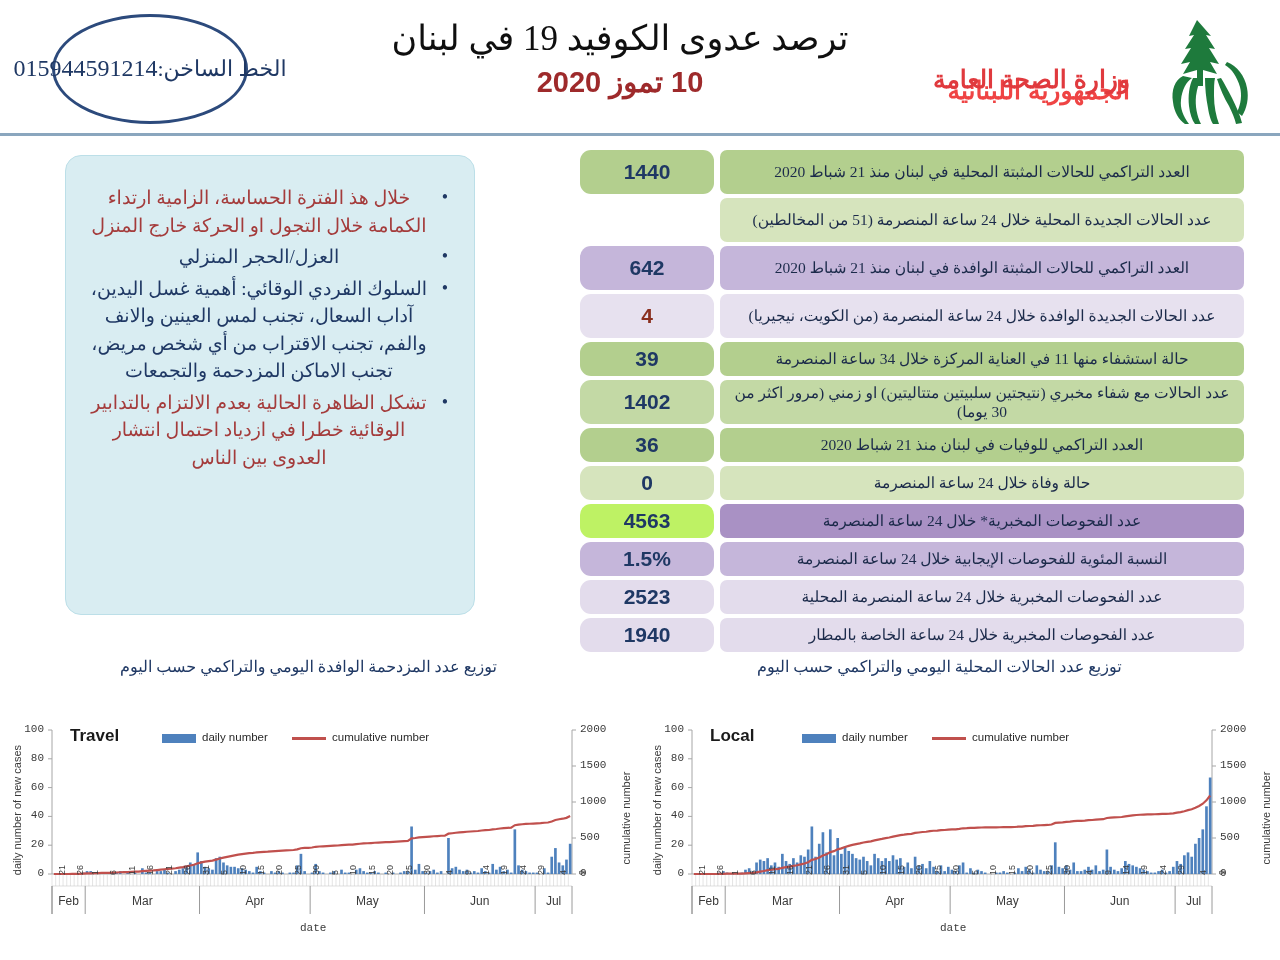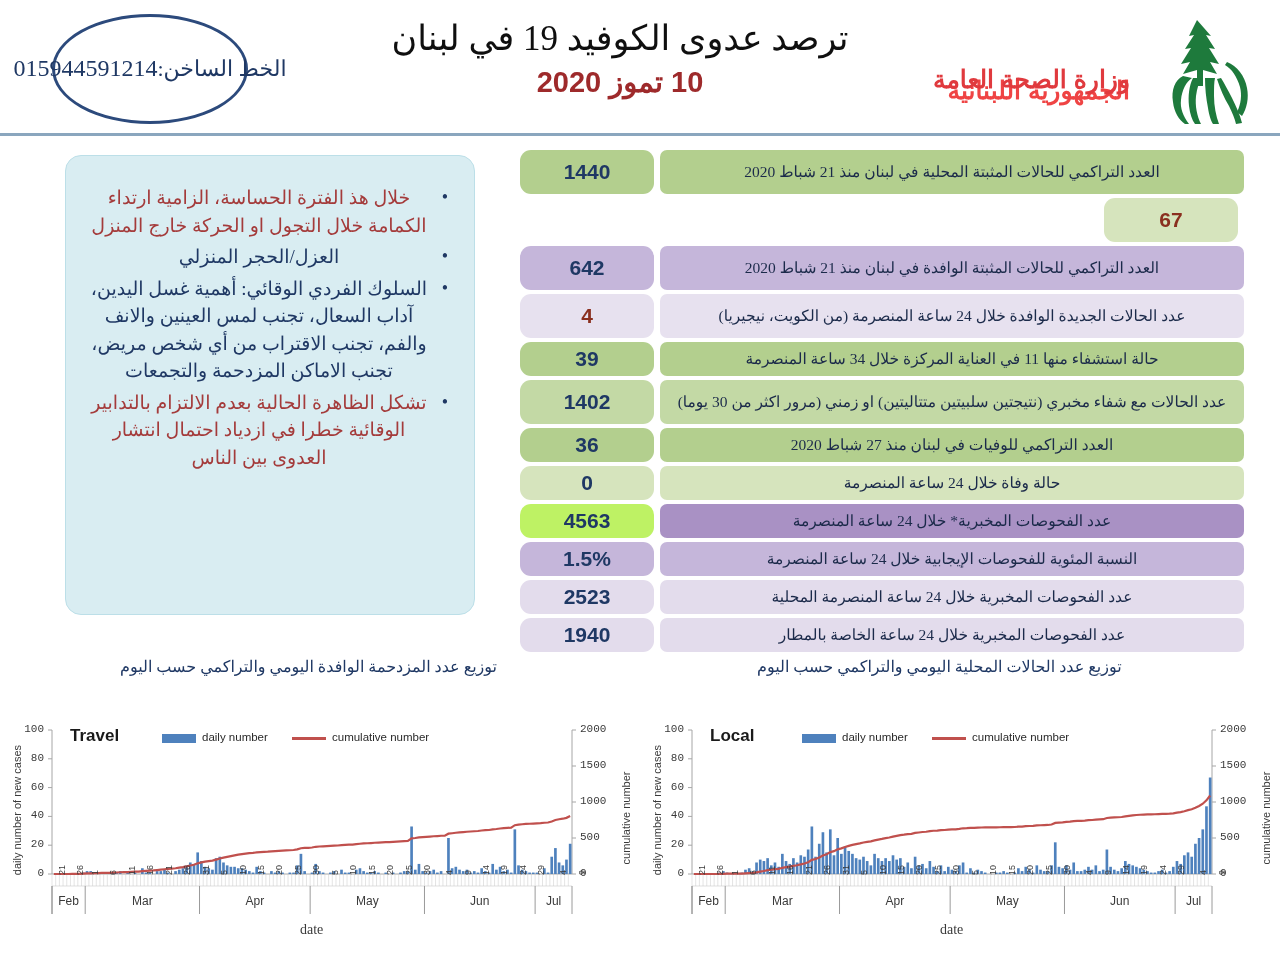--- a/index.html
+++ b/index.html
@@ -76,21 +76,21 @@
   }
   #reco-list li::before {
     content: "\2022"; position: absolute; right: 2px; top: 0px; font-size: 18px; color: #1f3864;
   }
   #reco-list li.red { color: #a43b3b; }
 
   
   #stats { position: absolute; left: 492px; top: 150px; width: 752px; }
   .stat-row { display: flex; flex-direction: row; height: 34px; margin-bottom: 4px; direction: rtl; }
   .stat-label {
-    width: 584px; border-radius: 7px; display: flex; align-items: center;
+    width: 524px; border-radius: 7px; display: flex; align-items: center;
     justify-content: center; padding: 0 10px;
     font-family: "Liberation Serif", serif; font-size: 15.5px; color: #1b2a4a;
     text-align: center; line-height: 1.15; direction: rtl;
   }
   .stat-value {
     width: 134px; margin-right: 6px; border-radius: 11px;
     display: flex; align-items: center; justify-content: center;
     font-family: "Liberation Sans", sans-serif; font-weight: bold; font-size: 21px;
     color: #1f3864;
   }
@@ -123,21 +123,21 @@
     position: absolute; left: 556px; top: 100px; width: 140px; text-align: center;
     transform: rotate(-90deg); font-family: "Liberation Sans", sans-serif;
     font-size: 11px; color: #3a3a3a;
   }
   .ytick {
     position: absolute; font-family: Liberation Mono, monospace; font-size: 11px;
     color: #3a3a3a; text-align: right; width: 30px;
   }
   .ytick.r { text-align: left; }
   .xtitle {
-    position: absolute; font-family: Liberation Serif, serif; font-size: 14px; color: #3a3a3a;
+    position: absolute; font-family: Liberation Mono, monospace; font-size: 11px; color: #3a3a3a;
   }
   .month-lbl {
     position: absolute; font-family: "Liberation Sans", sans-serif; font-size: 12px; color: #3a3a3a;
     text-align: center;
   }
   .xtick-lbl {
     position: absolute; font-family: "Liberation Sans", sans-serif; font-size: 9px; color: #3a3a3a;
     transform-origin: left top; transform: rotate(-90deg); white-space: nowrap;
   }
   .legend-sw-bar { position:absolute; width: 34px; height: 9px; background: #4e81bd; }
@@ -191,40 +191,40 @@
       <li class="red">تشكل الظاهرة الحالية بعدم الالتزام بالتدابير الوقائية خطرا في ازدياد احتمال انتشار العدوى بين الناس</li>
     </ul>
   </div>
 
   <div id="stats">
       <div class="stat-row tall">
         <div class="stat-label" style="background: rgb(179, 207, 142);">العدد التراكمي للحالات المثبتة المحلية في لبنان منذ 21 شباط 2020</div>
         <div class="stat-value" style="background: rgb(179, 207, 142); color: rgb(31, 56, 100);">1440</div>
       </div>
       <div class="stat-row tall">
-        <div class="stat-value" style="background: rgb(214, 228, 189); color: rgb(138, 47, 31);">67</div>
+        <div class="stat-label" style="background: rgb(214, 228, 189);">عدد الحالات الجديدة المحلية خلال 24 ساعة المنصرمة  (51 من المخالطين)</div>
       </div>
       <div class="stat-row tall">
         <div class="stat-label" style="background: rgb(197, 182, 218);">العدد التراكمي للحالات المثبتة الوافدة في لبنان منذ 21 شباط 2020</div>
         <div class="stat-value" style="background: rgb(197, 182, 218); color: rgb(31, 56, 100);">642</div>
       </div>
       <div class="stat-row tall">
         <div class="stat-label" style="background: rgb(231, 225, 239);">عدد الحالات الجديدة الوافدة خلال 24 ساعة المنصرمة (من الكويت، نيجيريا)</div>
         <div class="stat-value" style="background: rgb(231, 225, 239); color: rgb(138, 47, 31);">4</div>
       </div>
       <div class="stat-row">
         <div class="stat-label" style="background: rgb(179, 207, 142);">حالة استشفاء منها  11 في العناية المركزة خلال 34 ساعة المنصرمة</div>
         <div class="stat-value" style="background: rgb(179, 207, 142); color: rgb(31, 56, 100);">39</div>
       </div>
       <div class="stat-row tall">
         <div class="stat-label" style="background: rgb(195, 217, 165);">عدد الحالات مع شفاء مخبري (نتيجتين سلبيتين متتاليتين) او زمني (مرور اكثر من 30 يوما)</div>
         <div class="stat-value" style="background: rgb(195, 217, 165); color: rgb(31, 56, 100);">1402</div>
       </div>
       <div class="stat-row">
-        <div class="stat-label" style="background: rgb(179, 207, 142);">العدد التراكمي للوفيات في لبنان منذ 27 شباط  2020</div>
+        <div class="stat-label" style="background: rgb(179, 207, 142);">العدد التراكمي للوفيات في لبنان منذ 21 شباط  2020</div>
         <div class="stat-value" style="background: rgb(179, 207, 142); color: rgb(31, 56, 100);">36</div>
       </div>
       <div class="stat-row">
         <div class="stat-label" style="background: rgb(214, 228, 189);">حالة وفاة خلال 24 ساعة المنصرمة</div>
         <div class="stat-value" style="background: rgb(214, 228, 189); color: rgb(31, 56, 100);">0</div>
       </div>
       <div class="stat-row">
         <div class="stat-label" style="background: rgb(169, 145, 196);">عدد الفحوصات المخبرية* خلال 24 ساعة المنصرمة</div>
         <div class="stat-value" style="background: #bef264; color: rgb(31, 56, 100);">4563</div>
       </div>

